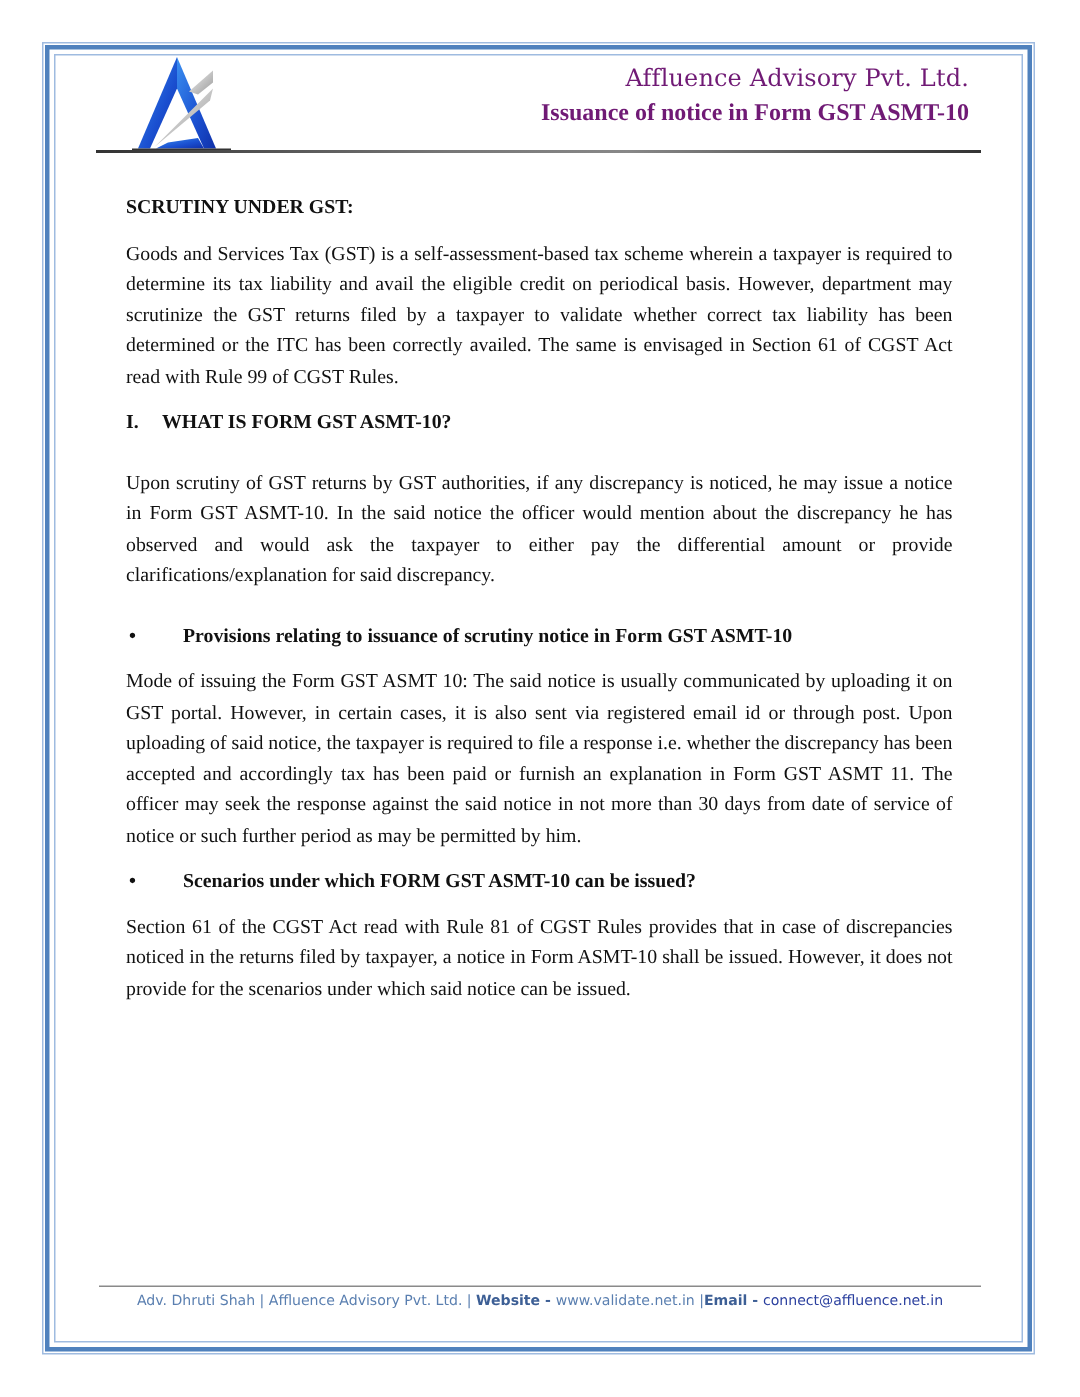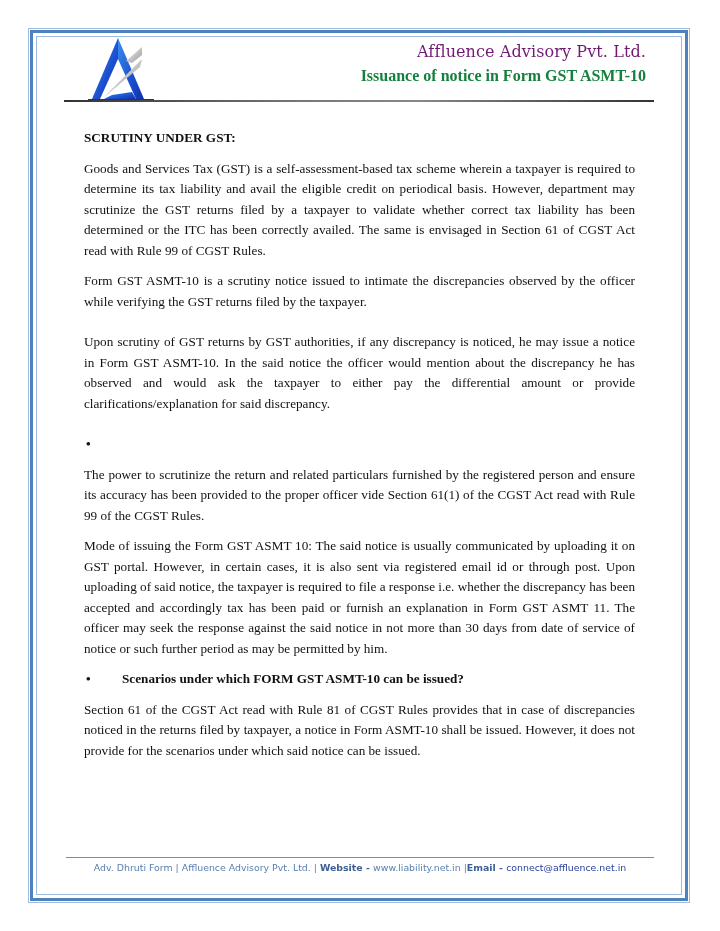--- a/index.html
+++ b/index.html
@@ -2,21 +2,21 @@
 <html><head>
 <meta charset="utf-8">
 <style>
   html, body { margin: 0; padding: 0; background: #ffffff; }
   body { width: 720px; height: 931px; position: relative; overflow: hidden; font-family: "Liberation Serif", serif; color: #111; }
   .frame-outer { position: absolute; left: 28px; top: 28px; width: 662px; height: 875px; box-sizing: border-box; border: 1px solid #9fbbe0; }
   .frame-mid { position: absolute; left: 1px; top: 1px; right: 1px; bottom: 1px; border: 3px solid #4f81bd; }
   .frame-inner { position: absolute; left: 3px; top: 3px; right: 3px; bottom: 3px; border: 1px solid #9fbbe0; }
   .logo { position: absolute; left: 88px; top: 37px; width: 66px; height: 64px; }
   .company { position: absolute; right: 74px; top: 42px; font-family: "DejaVu Serif", serif; font-size: 16px; color: #701a75; letter-spacing: 0.1px; }
-  .doc-title { position: absolute; right: 74px; top: 67px; font-weight: bold; font-size: 16px; color: #15803d; }
+  .doc-title { position: absolute; right: 74px; top: 67px; font-weight: bold; font-size: 16px; color: #701a75; }
   .header-rule { position: absolute; left: 64px; top: 100px; width: 590px; height: 2px; background: linear-gradient(to right, #333 0%, #777 40%, #888 60%, #333 100%); }
   .content { position: absolute; left: 84px; top: 128px; width: 551px; font-size: 13.2px; line-height: 20.5px; }
   .content p { margin: 0; text-align: justify; }
   .h { font-weight: bold; }
   .mb10 { margin-bottom: 10px !important; font-family: Liberation Serif, serif; }
   .mb20 { margin-bottom: 20px !important; }
   .bullet { display: flex; font-weight: bold; }
   .bullet .dot { width: 36px; flex: none; padding-left: 2px; }
   .footer-rule { position: absolute; left: 66px; top: 857px; width: 588px; height: 1px; background: #8a8a8a; }
   .footer { position: absolute; left: 0; width: 720px; top: 862px; text-align: center; font-family: "DejaVu Sans", sans-serif; font-size: 9.4px; color: #5a7fb0; white-space: nowrap; }
@@ -52,30 +52,32 @@
   <rect x="0" y="62" width="66" height="1.5" fill="#333"></rect>
 </svg>
 
 <div class="company">Affluence Advisory Pvt. Ltd.</div>
 <div class="doc-title">Issuance of notice in Form GST ASMT-10</div>
 <div class="header-rule"></div>
 
 <div class="content">
   <p class="h mb10">SCRUTINY UNDER GST:</p>
   <p class="mb10">Goods and Services Tax (GST) is a self-assessment-based tax scheme wherein a taxpayer is required to determine its tax liability and avail the eligible credit on periodical basis. However, department may scrutinize the GST returns filed by a taxpayer to validate whether correct tax liability has been determined or the ITC has been correctly availed. The same is envisaged in Section 61 of CGST Act read with Rule 99 of CGST Rules.</p>
-  <p class="mb20">Form GST ASMT-10 is a scrutiny notice issued to intimate the discrepancies observed by the officer while verifying the GST returns filed by the taxpayer.</p>
+  <p class="h mb20">
+    <span style="display:inline-block;width:24px;">I.</span><span>WHAT IS FORM GST ASMT-10?</span>
+  </p>
   <p class="mb20">Upon scrutiny of GST returns by GST authorities, if any discrepancy is noticed, he may issue a notice in Form GST ASMT-10. In the said notice the officer would mention about the discrepancy he has observed and would ask the taxpayer to either pay the differential amount or provide clarifications/explanation for said discrepancy.</p>
   <div class="bullet mb10">
     <span class="dot">•</span>
+    <span>Provisions relating to issuance of scrutiny notice in Form GST ASMT-10</span>
   </div>
-  <p class="mb10">The power to scrutinize the return and related particulars furnished by the registered person and ensure its accuracy has been provided to the proper officer vide Section 61(1) of the CGST Act read with Rule 99 of the CGST Rules.</p>
   <p class="mb10">Mode of issuing the Form GST ASMT 10: The said notice is usually communicated by uploading it on GST portal. However, in certain cases, it is also sent via registered email id or through post. Upon uploading of said notice, the taxpayer is required to file a response i.e. whether the discrepancy has been accepted and accordingly tax has been paid or furnish an explanation in Form GST ASMT 11. The officer may seek the response against the said notice in not more than 30 days from date of service of notice or such further period as may be permitted by him.</p>
   <div class="bullet mb10">
     <span class="dot">•</span>
     <span>Scenarios under which FORM GST ASMT-10 can be issued?</span>
   </div>
   <p>Section 61 of the CGST Act read with Rule 81 of CGST Rules provides that in case of discrepancies noticed in the returns filed by taxpayer, a notice in Form ASMT-10 shall be issued. However, it does not provide for the scenarios under which said notice can be issued.</p>
 </div>
 
 <div class="footer-rule"></div>
 <div class="footer">
-  <span>Adv. Dhruti Form | Affluence Advisory Pvt. Ltd. | </span><span class="b">Website</span><span class="b"> - </span><span>www.liability.net.in</span><span> |</span><span class="b">Email</span><span class="b"> - </span><span class="email">connect@affluence.net.in</span>
+  <span>Adv. Dhruti Shah | Affluence Advisory Pvt. Ltd. | </span><span class="b">Website</span><span class="b"> - </span><span>www.validate.net.in</span><span> |</span><span class="b">Email</span><span class="b"> - </span><span class="email">connect@affluence.net.in</span>
 </div>
 
 </body></html>

